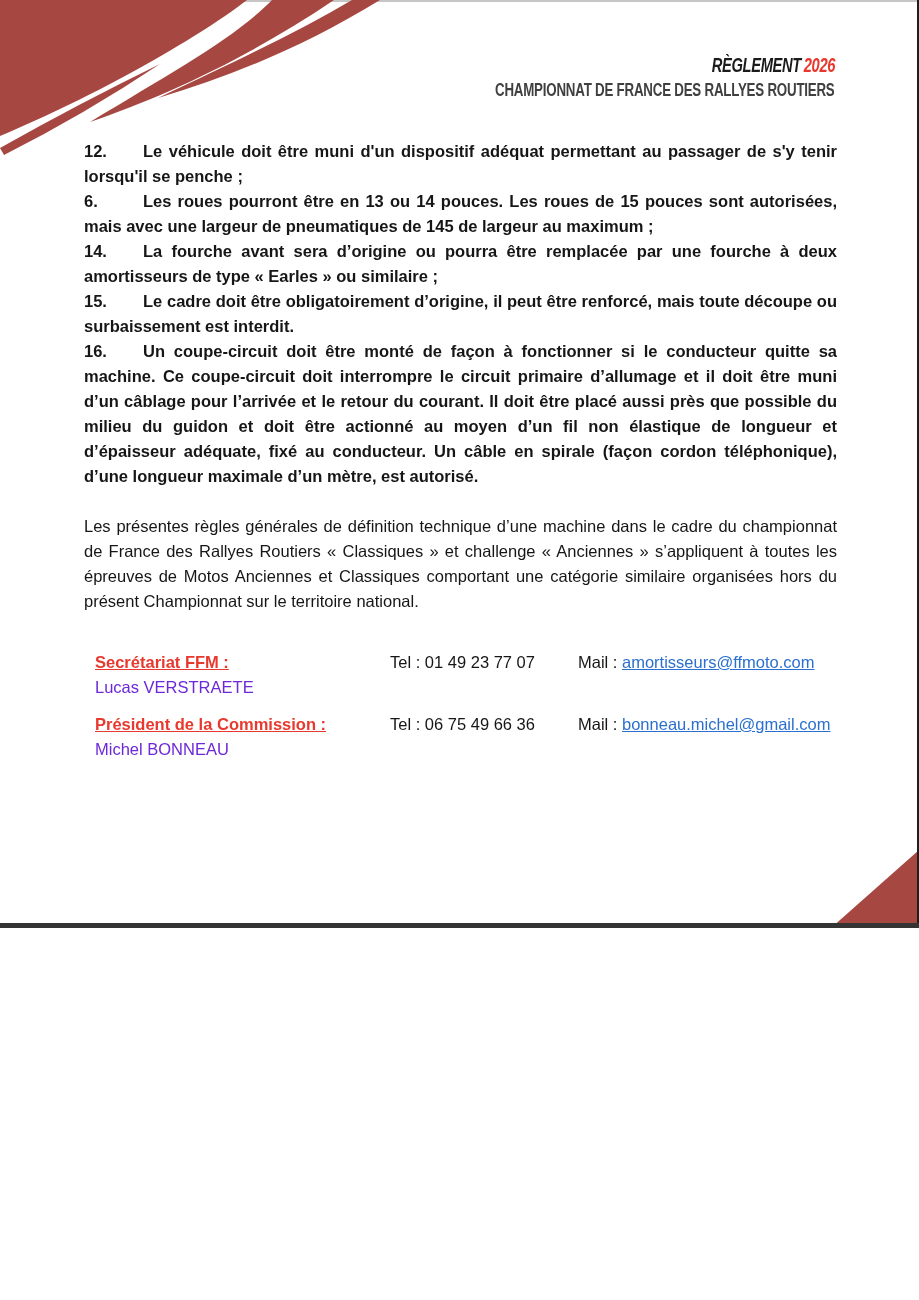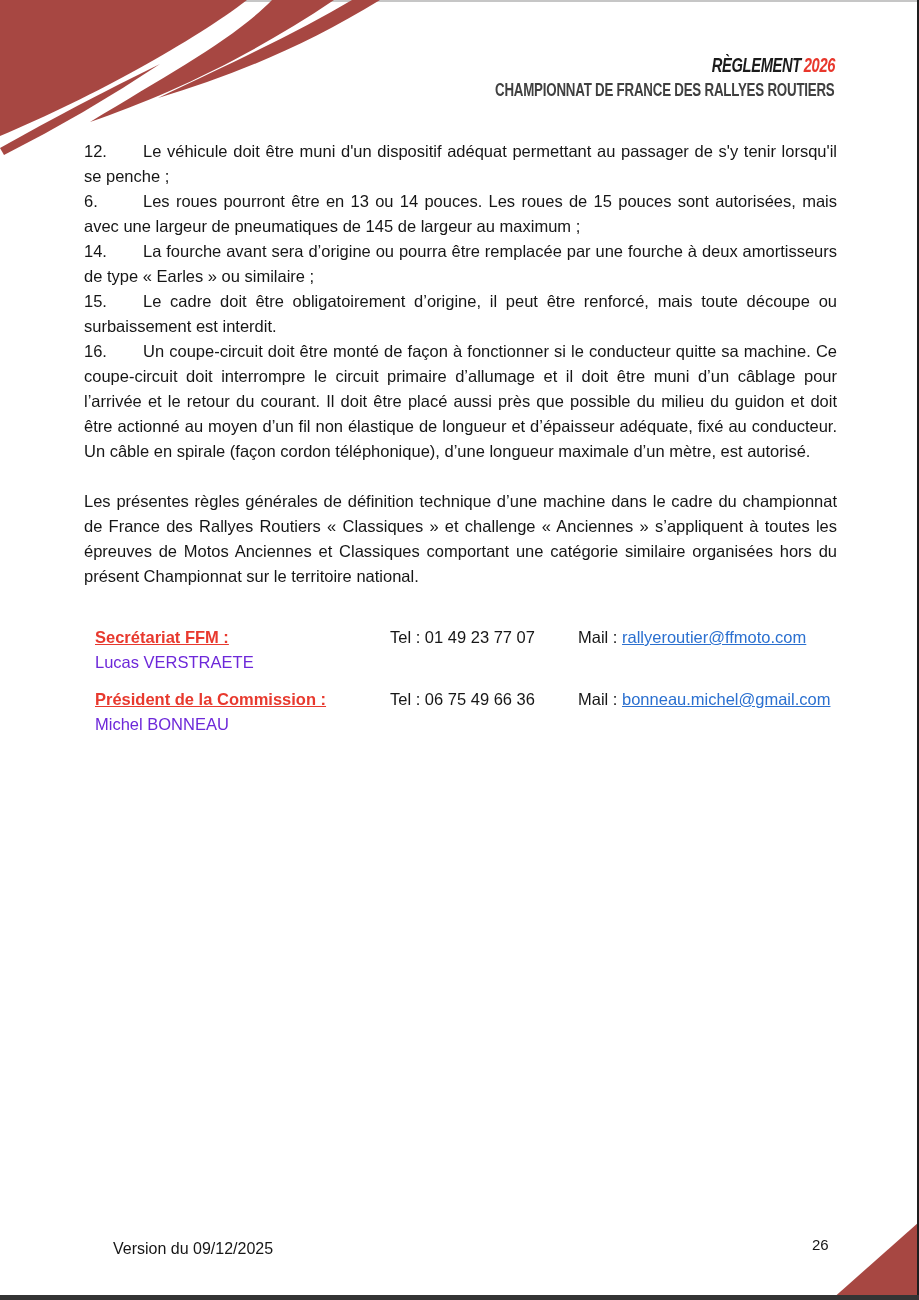--- a/index.html
+++ b/index.html
@@ -1,18 +1,18 @@
 <!DOCTYPE html>
 <html><head>
 <meta charset="utf-8">
 <style>
   html,body{margin:0;padding:0;background:#fff;}
   .page{
     position:relative;
-    width:919px;height:1300px;
+    width:919px;height:928px;
     background:#ffffff;
     overflow:hidden;
     font-family:"Liberation Sans","DejaVu Sans",sans-serif;
     color:#161616;
   }
   
   .edge-top{position:absolute;top:0;left:0;width:919px;height:2px;background:#c6c6c6;z-index:1;}
   .edge-right{position:absolute;top:0;right:0px;width:2px;height:1300px;background:#1e1e1e;z-index:6;}
   .edge-bottom{position:absolute;bottom:0;left:0;width:919px;height:5px;background:#343434;z-index:6;}
 
@@ -26,21 +26,21 @@
   .ht-line1{font-size:21px;font-weight:bold;font-style:italic;letter-spacing:-0.5px;}
   .ht-line1 .scale{display:inline-block;transform:scaleX(0.70);transform-origin:100% 50%;}
   .ht-year{margin-left:4px;}
   .ht-line2{margin-top:2px;font-size:18.5px;font-weight:bold;letter-spacing:-0.3px;}
   .ht-line2 .scale{display:inline-block;transform:scaleX(0.72);transform-origin:100% 50%;}
 
   .content{
     position:absolute;left:84px;top:139px;width:753px;z-index:4;
     font-size:16.5px;line-height:25px;
   }
-  .item{margin:0;text-align:justify;}
+  .item{margin:0;text-align:justify;font-weight:bold;}
   .item .num{display:inline-block;width:59px;}
   .note{margin:25px 0 0 0;text-align:justify;}
 
   .contacts{margin-top:9px;padding-left:11px;}
   .contact{display:grid;grid-template-columns:295px 188px 1fr;margin-top:12px;align-items:start;}
   .contact:first-child{margin-top:36px;}
   .role{color:#e8392e;font-weight:bold;text-decoration:underline;}
   .cname{color:#6d28d9;}
   .mail a{color:#2b70d0;text-decoration:underline;cursor:pointer;}
 
@@ -88,21 +88,21 @@
 
     <div class="contacts">
 
       <div class="contact">
         <div>
           <div class="role">Secrétariat FFM :</div>
           <div class="cname">Lucas VERSTRAETE</div>
         </div>
         <div class="tel">Tel : 01 49 23 77 07</div>
         <div class="mail">
-          <span>Mail : </span><a>rallyeroutier@ffmoto.com</a>
+          <span>Mail : </span><a>amortisseurs@ffmoto.com</a>
         </div>
       </div>
 
       <div class="contact">
         <div>
           <div class="role">Président de la Commission :</div>
           <div class="cname">Michel BONNEAU</div>
         </div>
         <div class="tel">Tel : 06 75 49 66 36</div>
         <div class="mail">

